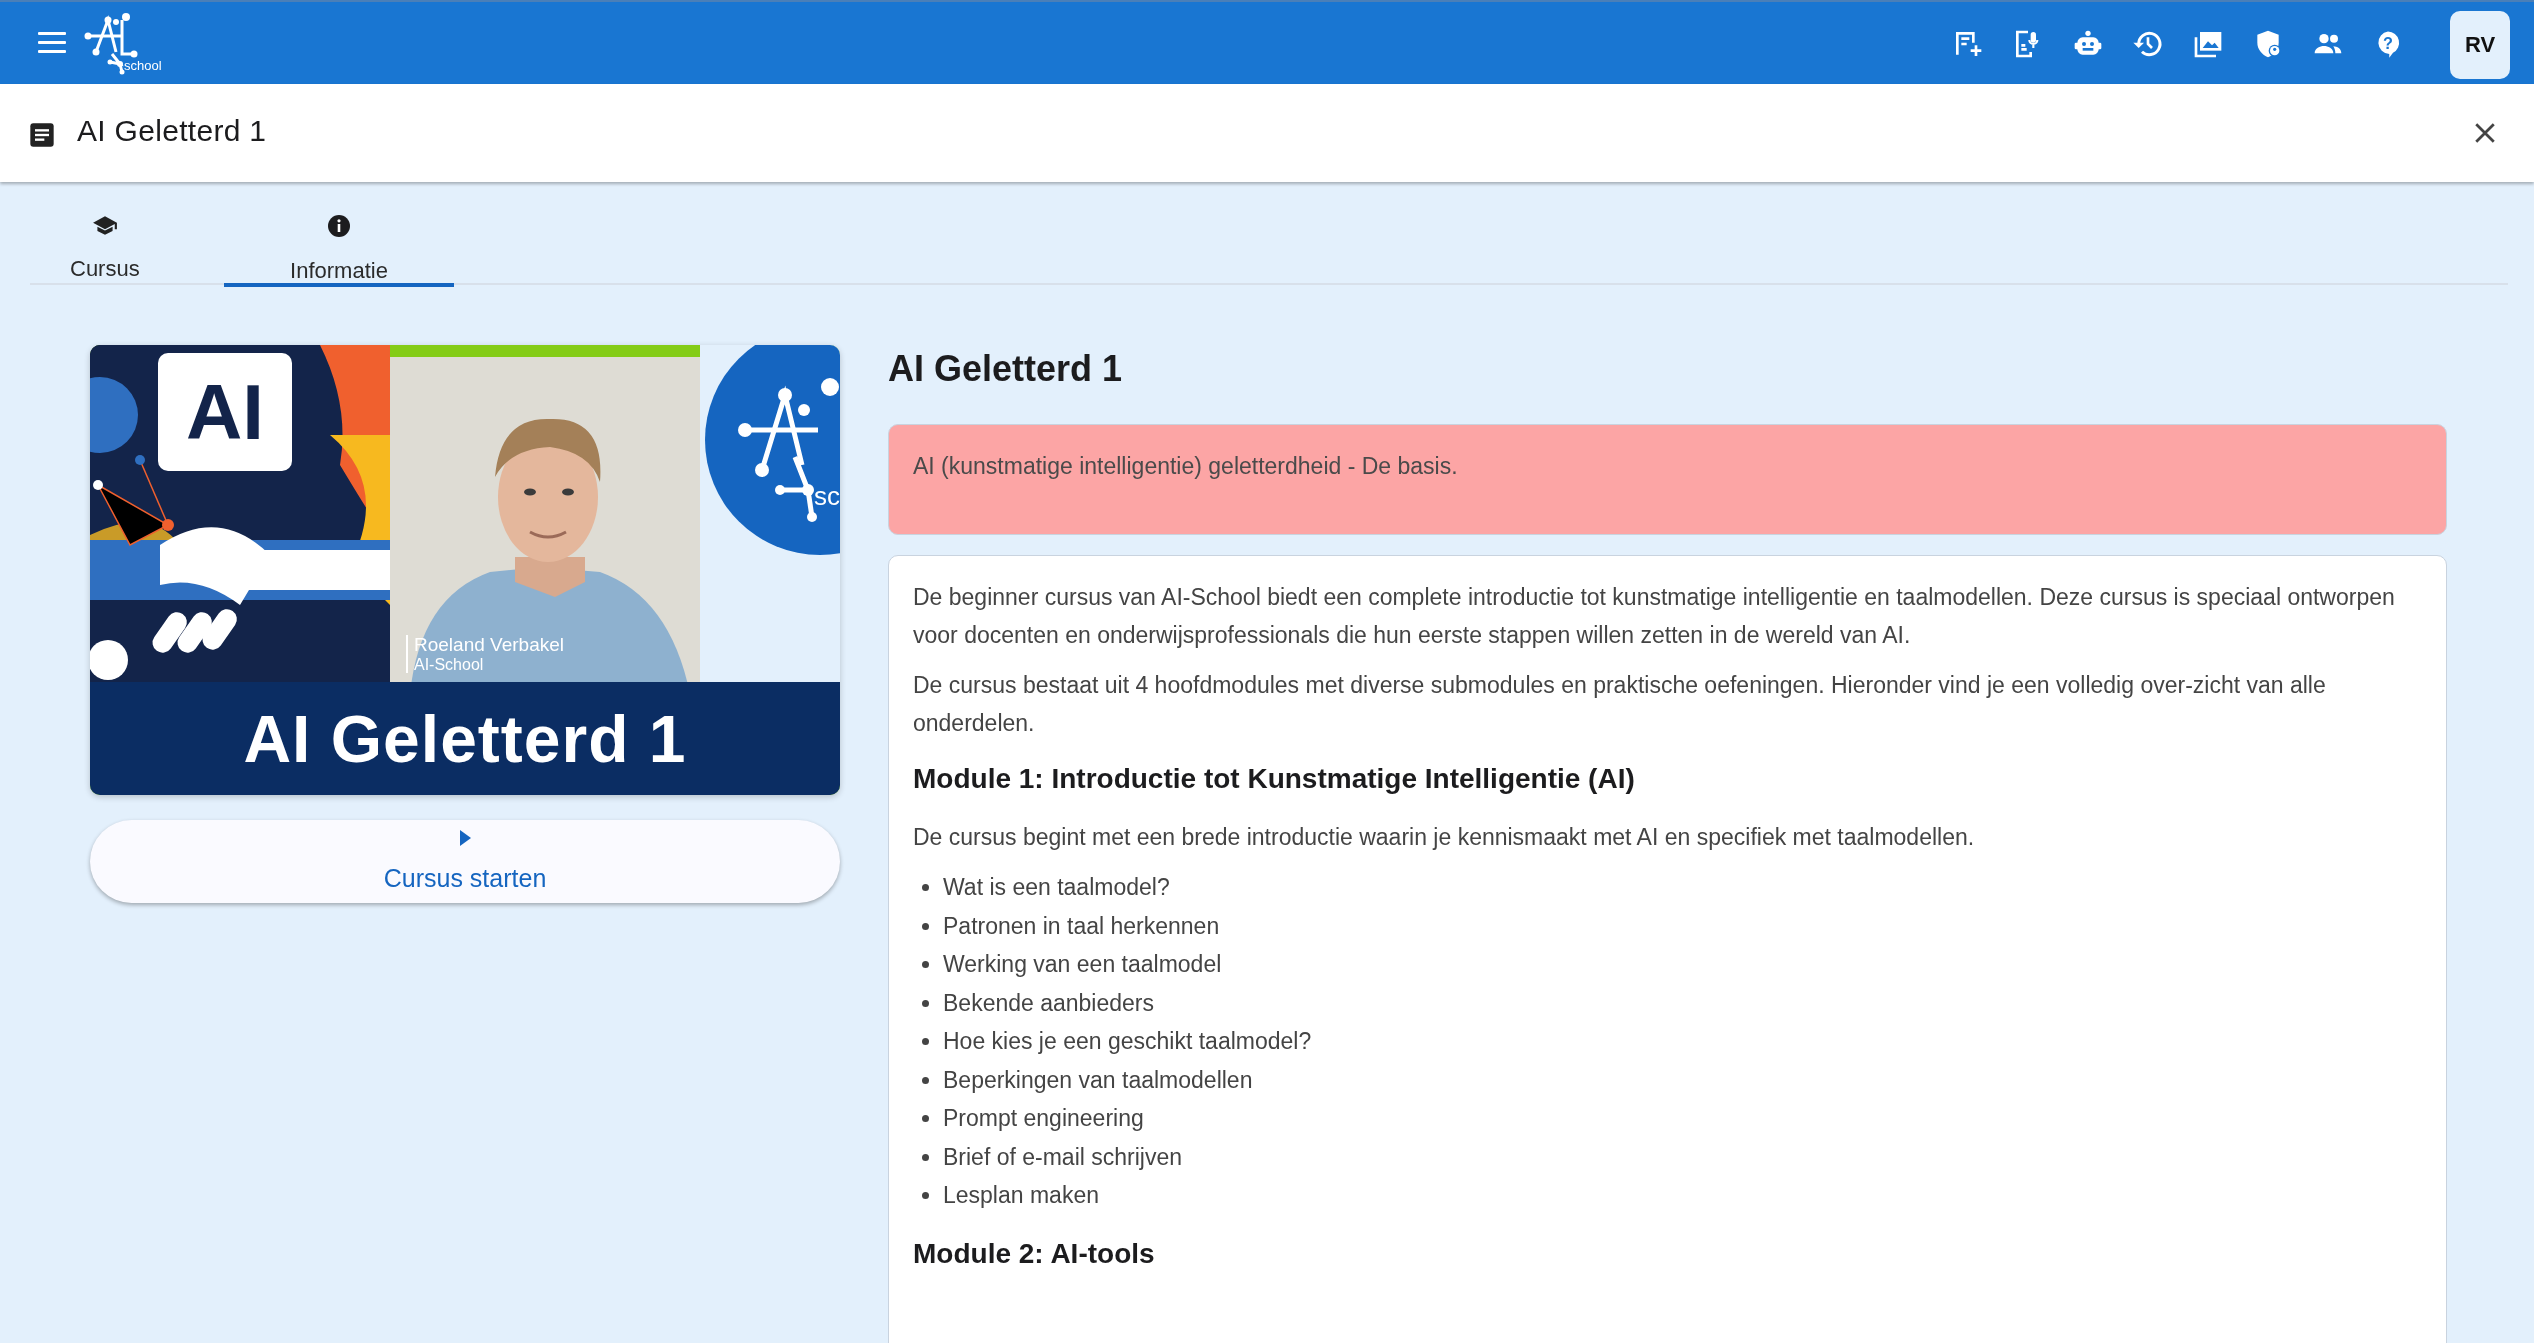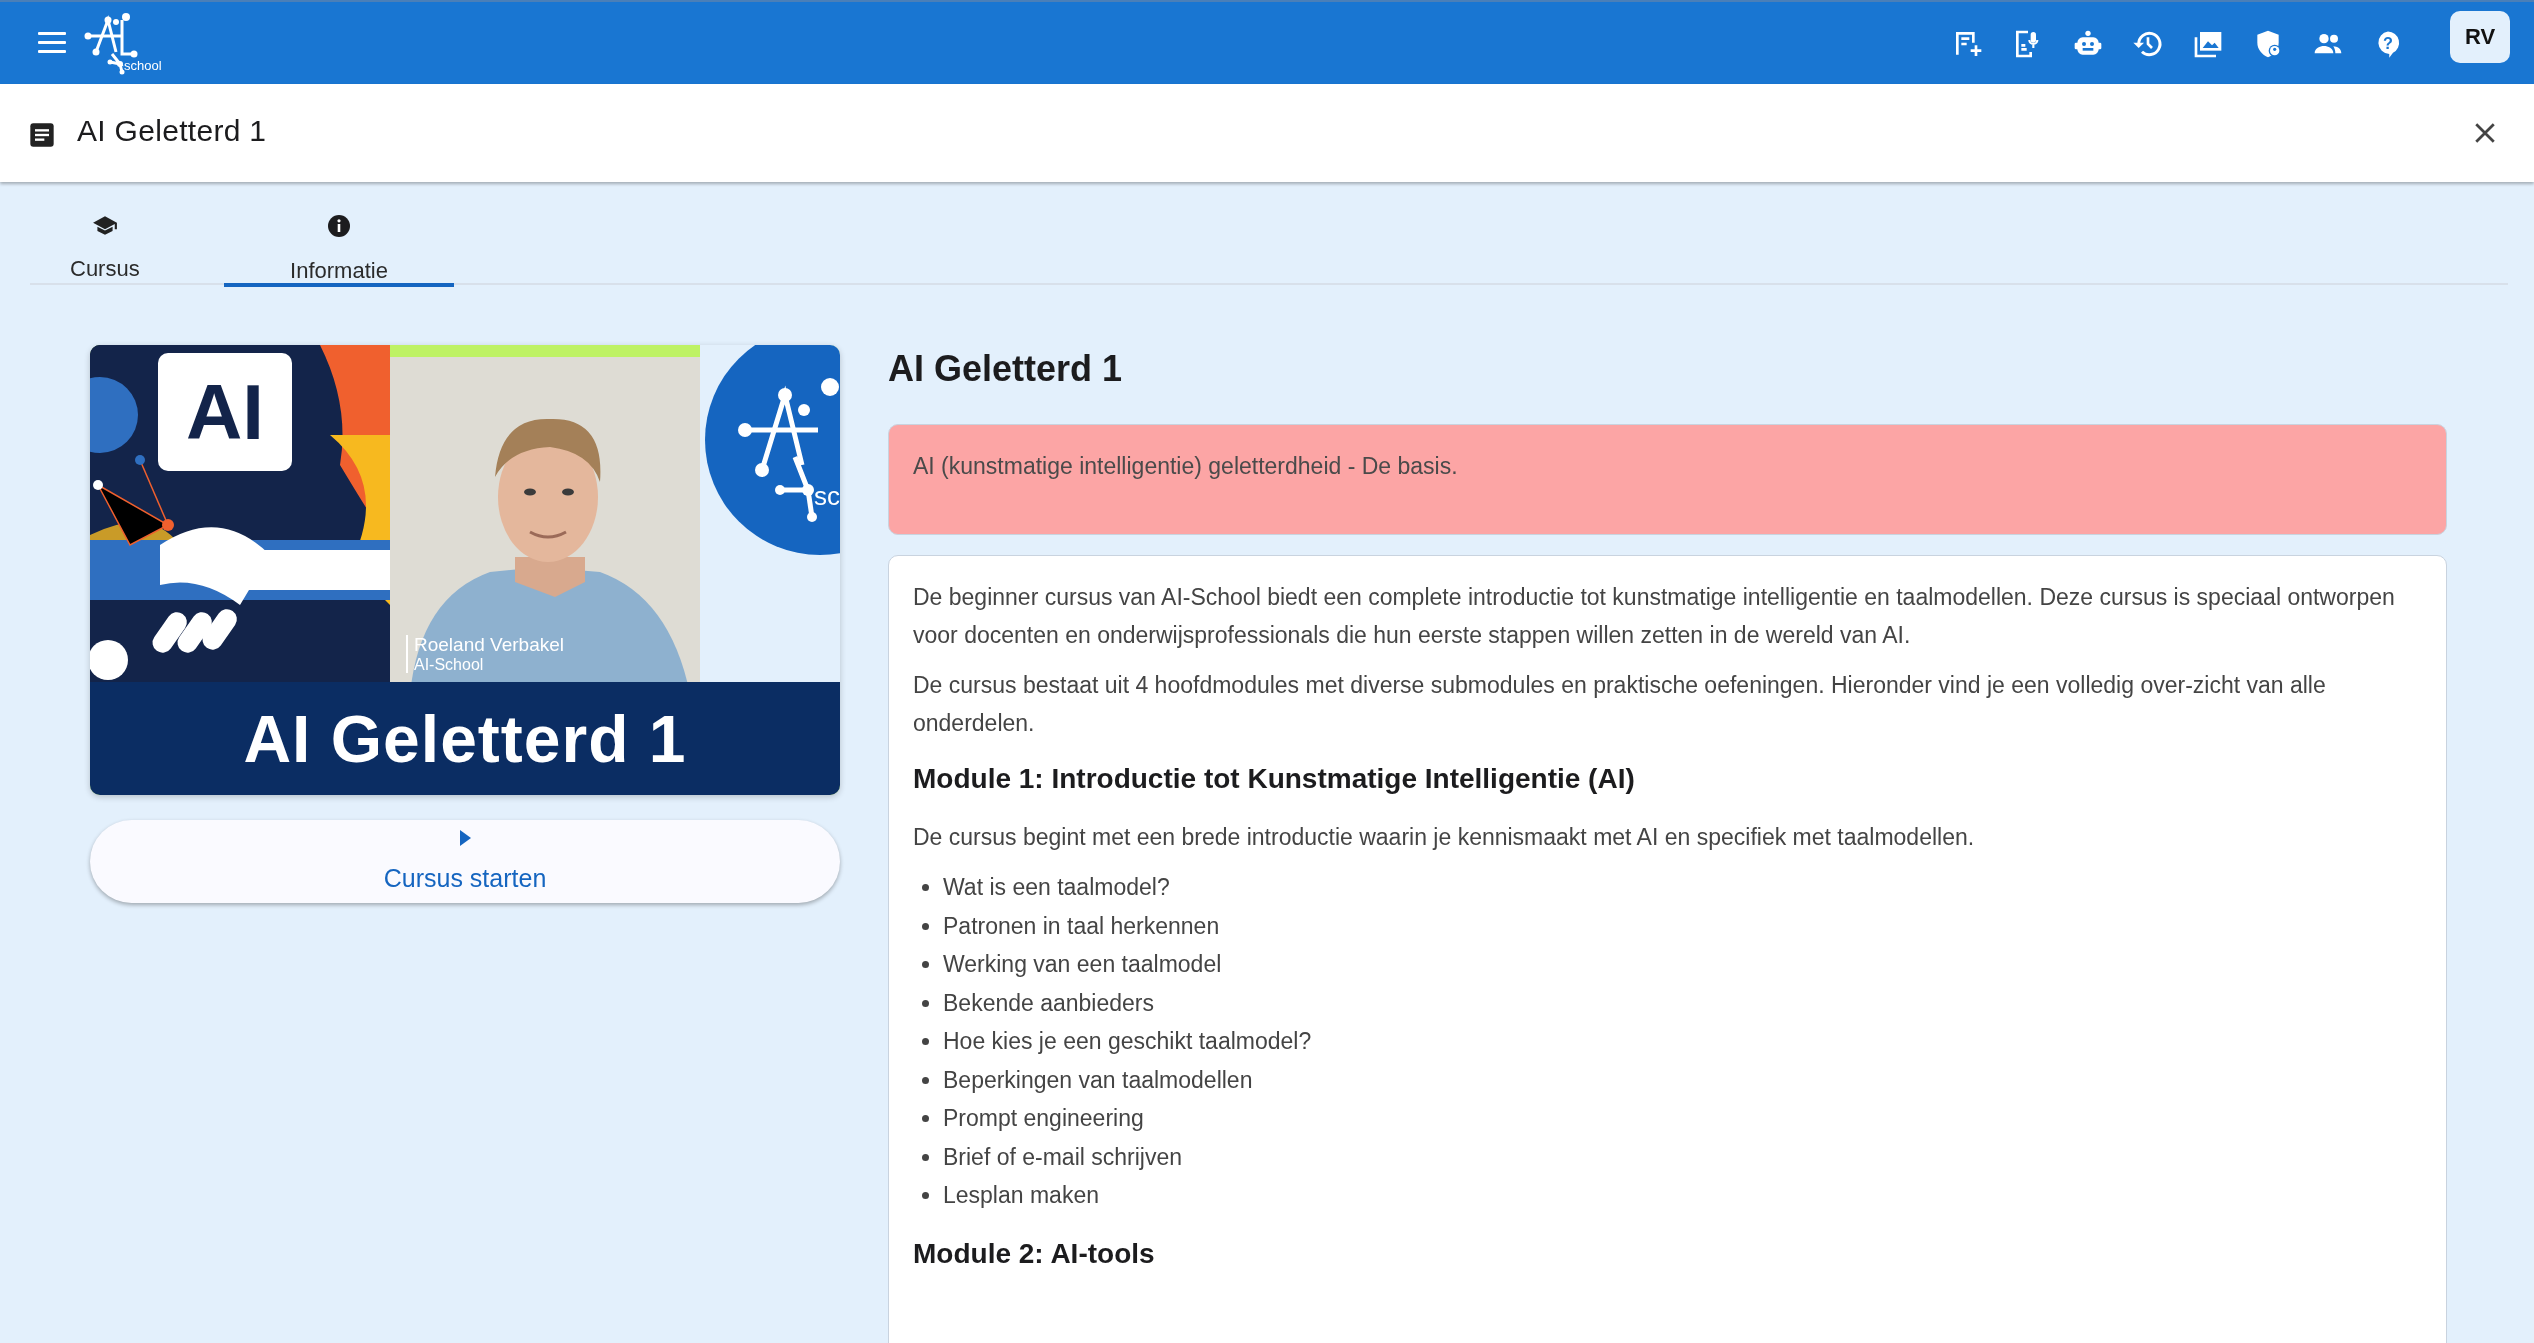--- a/index.html
+++ b/index.html
@@ -4,31 +4,31 @@
 <style>
   * { box-sizing: border-box; margin: 0; padding: 0; }
   html, body { width: 2534px; height: 1343px; overflow: hidden; }
   body { background: #e3f0fc; font-family: "Liberation Sans", sans-serif; color: #1c1c1e; position: relative; }
   .topbar { position: absolute; left: 0; top: 0; width: 2534px; height: 84px; background: #1976d2; border-top: 2px solid #4a7fb8; }
   .menu-btn { position: absolute; left: 38px; top: 30px; width: 28px; height: 22px; cursor: pointer; }
   .menu-btn span { display: block; height: 3px; background: #fff; margin-bottom: 6px; border-radius: 1px; }
   .logo { position: absolute; left: 82px; top: 10px; width: 90px; height: 64px; }
   .top-icons { position: absolute; right: 116px; top: 22px; display: flex; gap: 0; }
   .top-icon { width: 60px; height: 40px; display: flex; align-items: center; justify-content: center; cursor: pointer; }
-  .avatar { position: absolute; left: 2450px; top: 9px; width: 60px; height: 52px; background: #e3f0fc; border-radius: 10px; display: flex; align-items: center; justify-content: center; font-weight: bold; font-size: 22px; color: #111; cursor: pointer; }
+  .avatar { position: absolute; left: 2450px; top: 9px; width: 60px; height: 68px; background: #e3f0fc; border-radius: 10px; display: flex; align-items: center; justify-content: center; font-weight: bold; font-size: 22px; color: #111; cursor: pointer; }
   .header { position: absolute; left: 0; top: 84px; width: 2534px; height: 98px; background: #fff; box-shadow: 0 2px 3px rgba(0,0,0,0.28); }
   .header-icon { position: absolute; left: 28px; top: 37px; width: 28px; height: 28px; }
   .header-title { position: absolute; left: 77px; top: 30px; font-size: 30px; font-weight: 500; color: #1c1c1e; letter-spacing: 0.3px; }
   .close-btn { position: absolute; left: 2470px; top: 34px; width: 30px; height: 30px; cursor: pointer; }
   .tabs { position: absolute; left: 30px; top: 214px; width: 2478px; height: 71px; border-bottom: 2px solid #d8e0ea; }
   .tab { position: absolute; top: 0; height: 70px; display: flex; align-items: center; gap: 20px; font-size: 22px; color: #2b2b2b; cursor: pointer; flex-direction: column; }
   .tab.t1 { left: 40px; }
   .tab.t2 { left: 194px; width: 230px; justify-content: center; }
   .tab.active::after { content: ""; position: absolute; left: 0; right: 0; bottom: -3px; height: 4px; background: #1565c0; }
-  .image-card { position: absolute; left: 90px; top: 345px; width: 750px; height: 450px; border-radius: 10px; overflow: hidden; background: #bef264; box-shadow: 0 2px 6px rgba(0,0,0,0.2); }
+  .image-card { position: absolute; left: 90px; top: 345px; width: 750px; height: 450px; border-radius: 10px; overflow: hidden; background: #84cc16; box-shadow: 0 2px 6px rgba(0,0,0,0.2); }
   .img-left { position: absolute; left: 0; top: 0; width: 300px; height: 337px; background: #13244a; overflow: hidden; }
   .img-mid { position: absolute; left: 300px; top: 12px; width: 310px; height: 337px; background: #dcdcd6; overflow: hidden; }
   .img-right { position: absolute; left: 610px; top: 0; width: 140px; height: 337px; background: #e3f0fc; overflow: hidden; }
   .img-banner { position: absolute; left: 0; top: 337px; width: 750px; height: 113px; background: #0b2d63; display: flex; align-items: center; justify-content: center; color: #fff; font-size: 66px; font-weight: bold; letter-spacing: 1px; }
   .ai-box { position: absolute; left: 68px; top: 8px; width: 134px; height: 118px; background: #fff; border-radius: 10px; display: flex; align-items: center; justify-content: center; font-size: 78px; font-weight: bold; color: #13244a; }
   .person-name { position: absolute; left: 16px; top: 278px; color: #fff; font-size: 19px; border-left: 2px solid #fff; padding-left: 6px; line-height: 1.1; }
   .person-name small { display: block; font-size: 16px; }
   .start-btn { position: absolute; left: 90px; top: 820px; width: 750px; height: 83px; background: #fafaff; border-radius: 42px; box-shadow: 0 2px 4px rgba(0,0,0,0.3); display: flex; align-items: center; justify-content: center; gap: 18px; color: #1565c0; font-size: 25px; cursor: pointer; flex-direction: column; }
   .start-btn .play { width: 0; height: 0; border-left: 11px solid #1565c0; border-top: 8px solid transparent; border-bottom: 8px solid transparent; }
   .course-title { position: absolute; left: 888px; top: 348px; font-size: 36px; font-weight: bold; color: #1c1c1e; }

